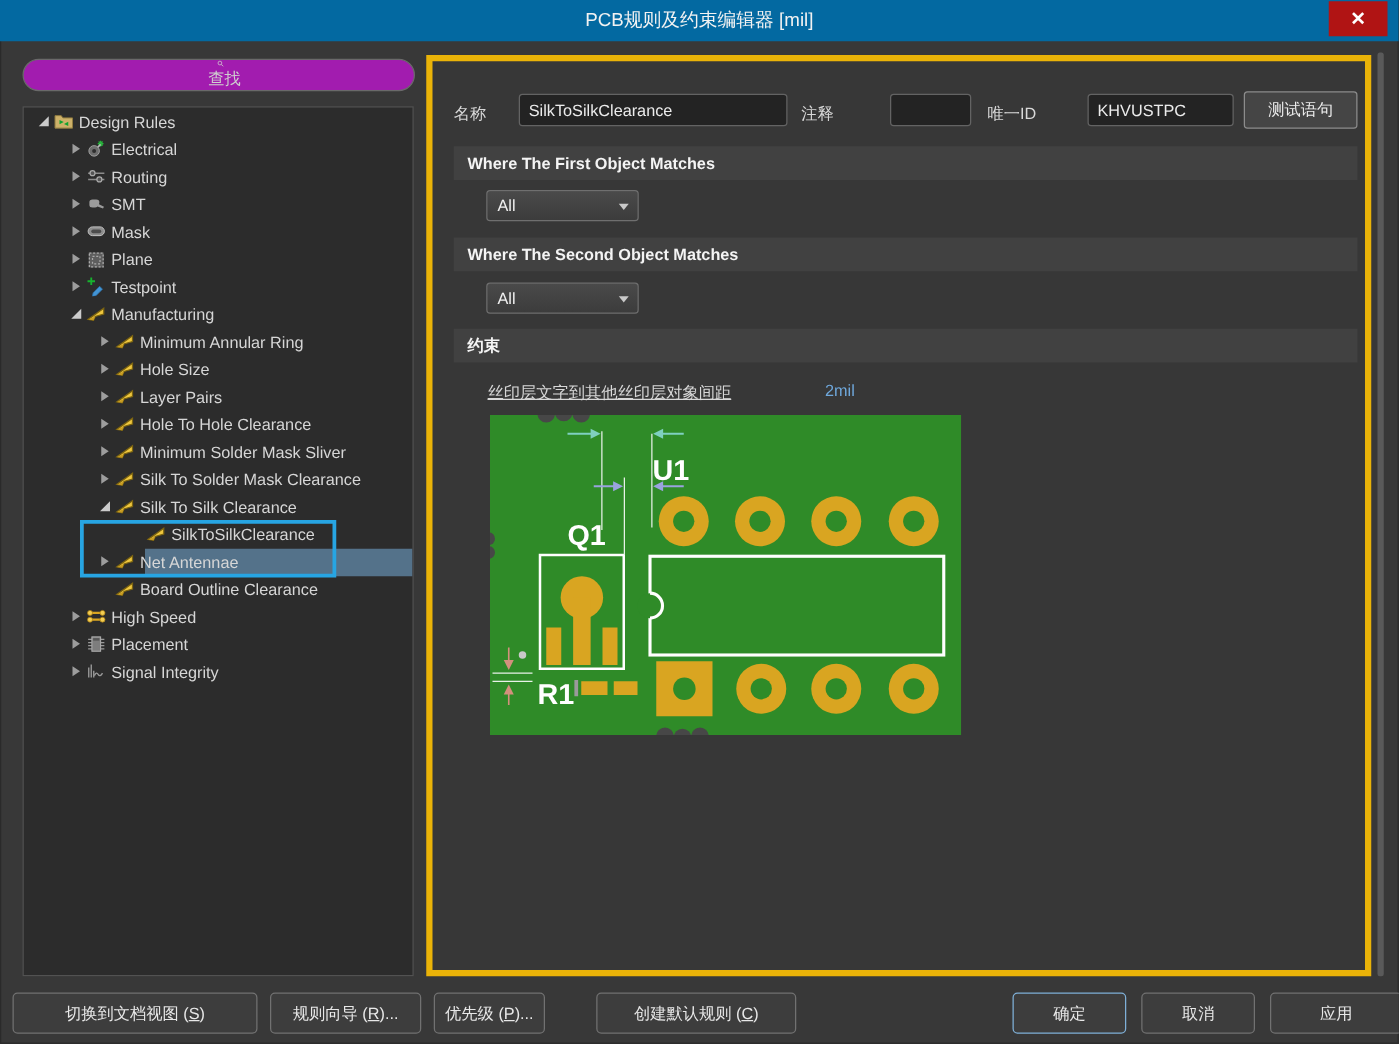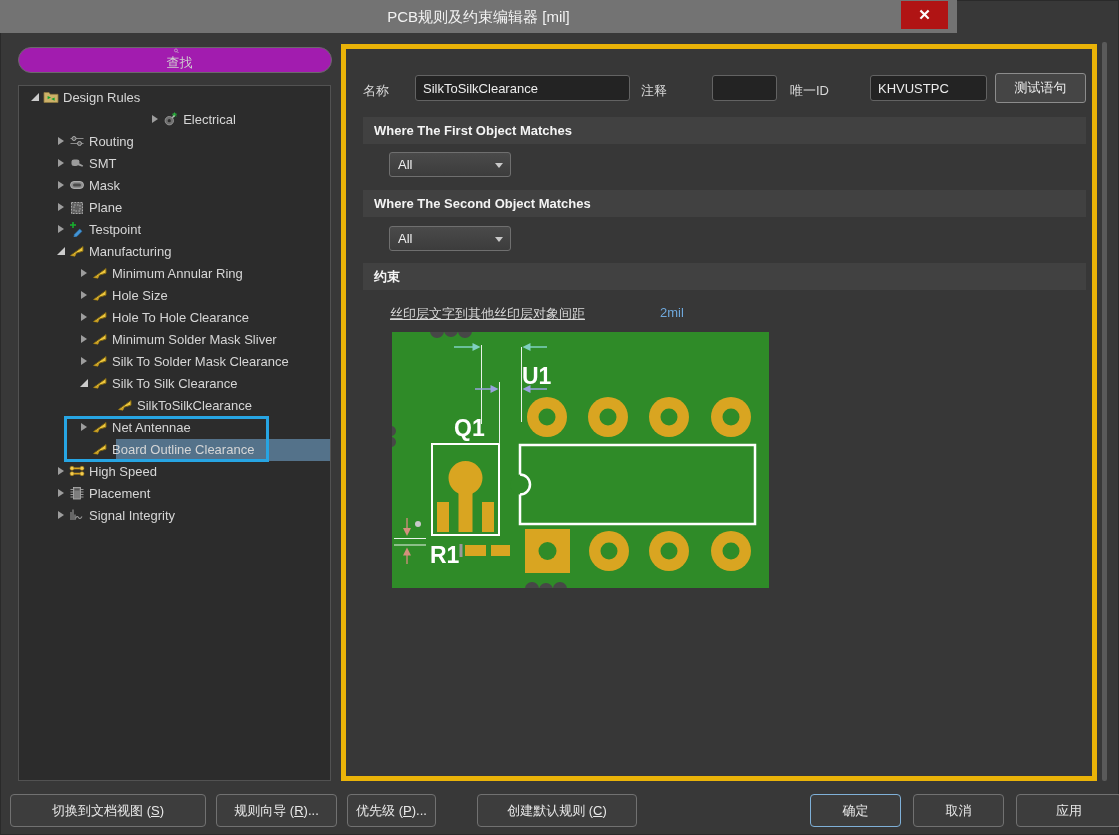--- a/index.html
+++ b/index.html
@@ -6,21 +6,21 @@
   html,body { width:1119px; height:835px; }
   body {
     position:relative;
     background:#383838;
     font-family:"Liberation Sans", sans-serif;
     color:#d6d6d6;
     overflow:hidden;
     box-shadow: inset 0 0 0 1px #2a2a2a;
   }
   
-  .titlebar { position:absolute; left:0; top:0; width:957px; height:33px; background:#737373; }
+  .titlebar { position:absolute; left:0; top:0; width:1119px; height:33px; background:#0369a1; }
   .titlebar .title { position:absolute; left:0; right:0; top:0; height:33px; line-height:33px; text-align:center; font-size:15px; color:#f2f2f2; }
   .close-btn { position:absolute; right:9px; top:1px; width:47px; height:28px; background:#b01414; color:#fff; font-size:15px; font-weight:bold; display:flex; align-items:center; justify-content:center; cursor:pointer; }
   
   .searchbox { position:absolute; left:18px; top:47px; width:314px; height:26px; background:#a21caf; border:1px solid #6a6a6a; border-radius:13px; display:flex; align-items:center; padding-left:9px;flex-direction:column; }
   .searchbox svg { width:15px; height:15px; margin-right:6px; }
   .search-ph { font-size:13px; color:#cfcfcf; }
   .treepanel { position:absolute; left:18px; top:85px; width:313px; height:696px; background:#2c2c2c; border:1px solid #525252; overflow:hidden; }
   .tree-rows { position:absolute; inset:0; }
   .tree-row { position:relative; height:22px; display:flex; align-items:center; font-size:13px; color:#d6d6d6; white-space:nowrap; z-index:3; }
   .arrow-slot { width:16px; display:flex; align-items:center; justify-content:center; flex:0 0 16px; }
@@ -77,21 +77,21 @@
         </span>
         <span class="tree-icon">
           <svg viewBox="0 0 16 16">
             <path d="M1 3.5h5l1.3 1.8H15v8.2H1z" fill="#cdb169" stroke="#8f7b3f" stroke-width="0.8"></path>
             <path d="M4.6 6.9l3.4 1.7-3.4 1.7z" fill="#12a331"></path>
             <path d="M11.6 8.4l-3.4 1.7 3.4 1.7z" fill="#12a331"></path>
           </svg>
         </span>
         <span>Design Rules</span>
       </div>
-      <div class="tree-row" style="padding-left: 34px; justify-content: center;">
+      <div class="tree-row" style="padding-left: 34px;">
         <span class="arrow-slot">
           <span class="tw-col"></span>
         </span>
         <span class="tree-icon">
           <svg viewBox="0 0 16 16">
             <g stroke="#27b33b" stroke-width="1">
               <path d="M11.5 1.5v4.6M9.2 3.8h4.6M9.9 2.2l3.2 3.2M13.1 2.2L9.9 5.4"></path>
             </g>
             <path d="M8.8 7.2l2.7-2.7" stroke="#b9b9b9" stroke-width="1.4"></path>
             <circle cx="6.3" cy="9.7" r="4.2" fill="#6e6e6e" stroke="#a0a0a0" stroke-width="0.8"></circle>
@@ -193,20 +193,32 @@
         <span class="arrow-slot">
           <span class="tw-col"></span>
         </span>
         <span class="tree-icon">
           <svg viewBox="0 0 16 16">
             <path d="M1.5 12.5L14 3.5v4.7L7.2 10.2 5.8 13.2z" fill="#eec63e" stroke="#7c6410" stroke-width="1"></path>
             <path d="M1.5 12.5l5.7-2.3-1.4 3z" fill="#c79b22"></path>
           </svg>
         </span>
         <span>Hole Size</span>
+      </div>
+      <div class="tree-row" style="padding-left: 57px;">
+        <span class="arrow-slot">
+          <span class="tw-col"></span>
+        </span>
+        <span class="tree-icon">
+          <svg viewBox="0 0 16 16">
+            <path d="M1.5 12.5L14 3.5v4.7L7.2 10.2 5.8 13.2z" fill="#eec63e" stroke="#7c6410" stroke-width="1"></path>
+            <path d="M1.5 12.5l5.7-2.3-1.4 3z" fill="#c79b22"></path>
+          </svg>
+        </span>
+        <span>Layer Pairs</span>
       </div>
       <div class="tree-row" style="padding-left: 57px;">
         <span class="arrow-slot">
           <span class="tw-col"></span>
         </span>
         <span class="tree-icon">
           <svg viewBox="0 0 16 16">
             <path d="M1.5 12.5L14 3.5v4.7L7.2 10.2 5.8 13.2z" fill="#eec63e" stroke="#7c6410" stroke-width="1"></path>
             <path d="M1.5 12.5l5.7-2.3-1.4 3z" fill="#c79b22"></path>
           </svg>

